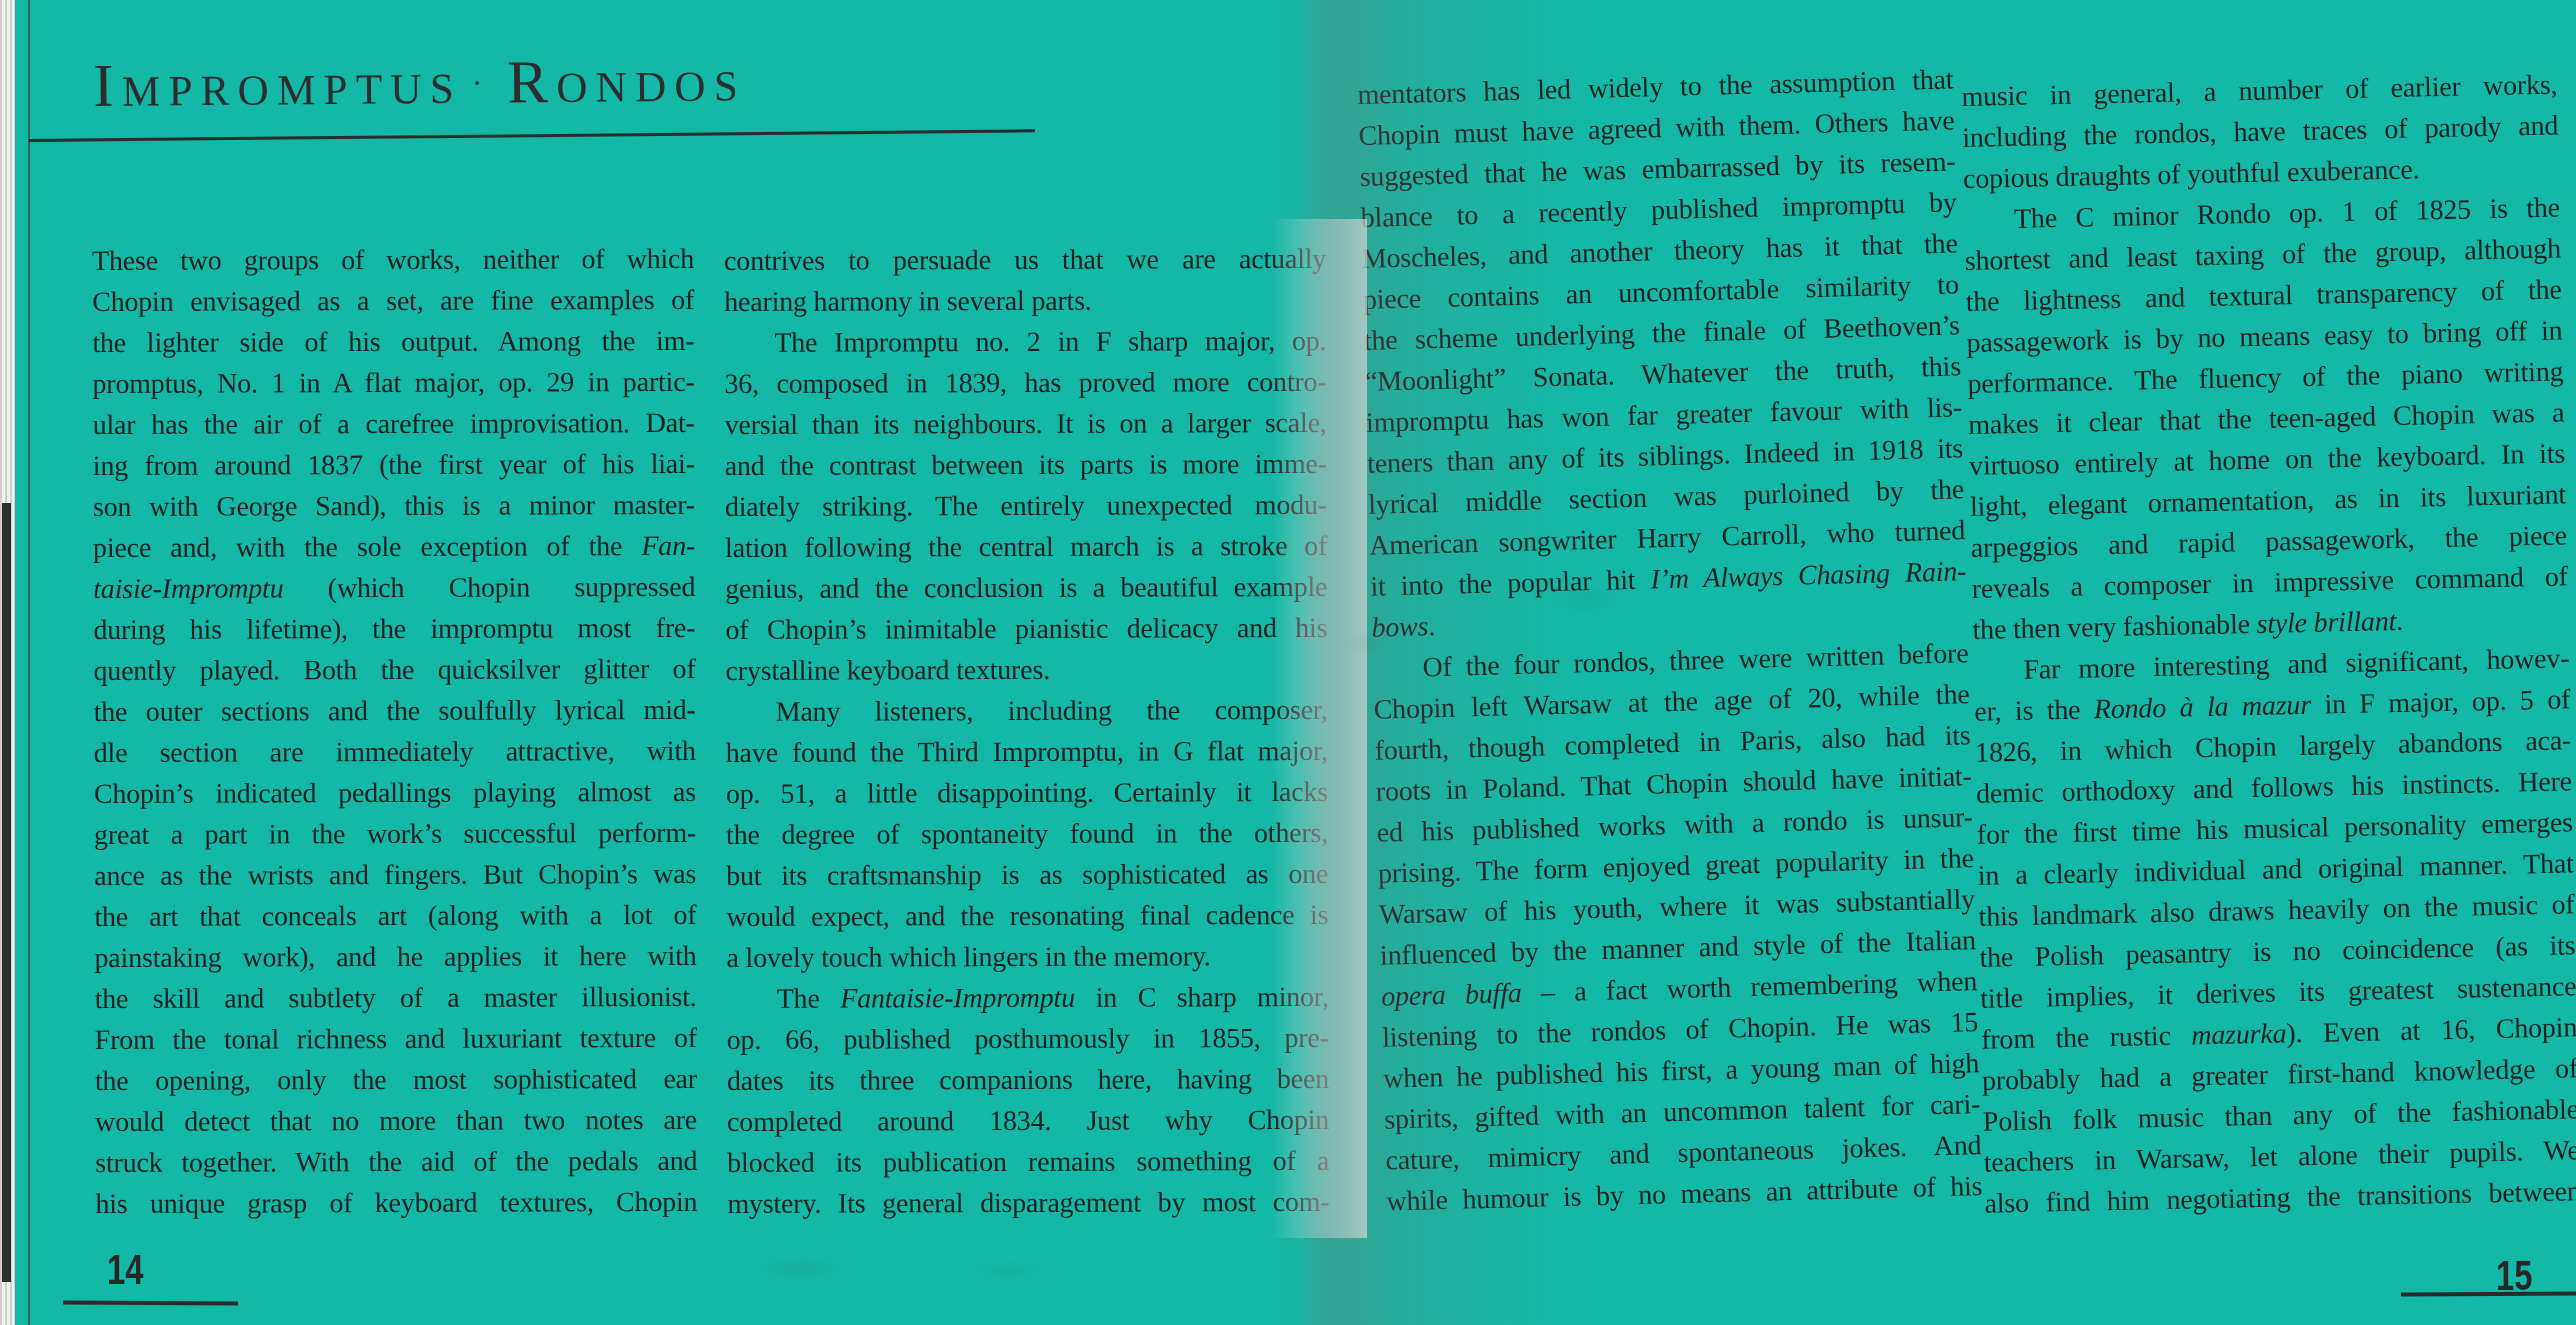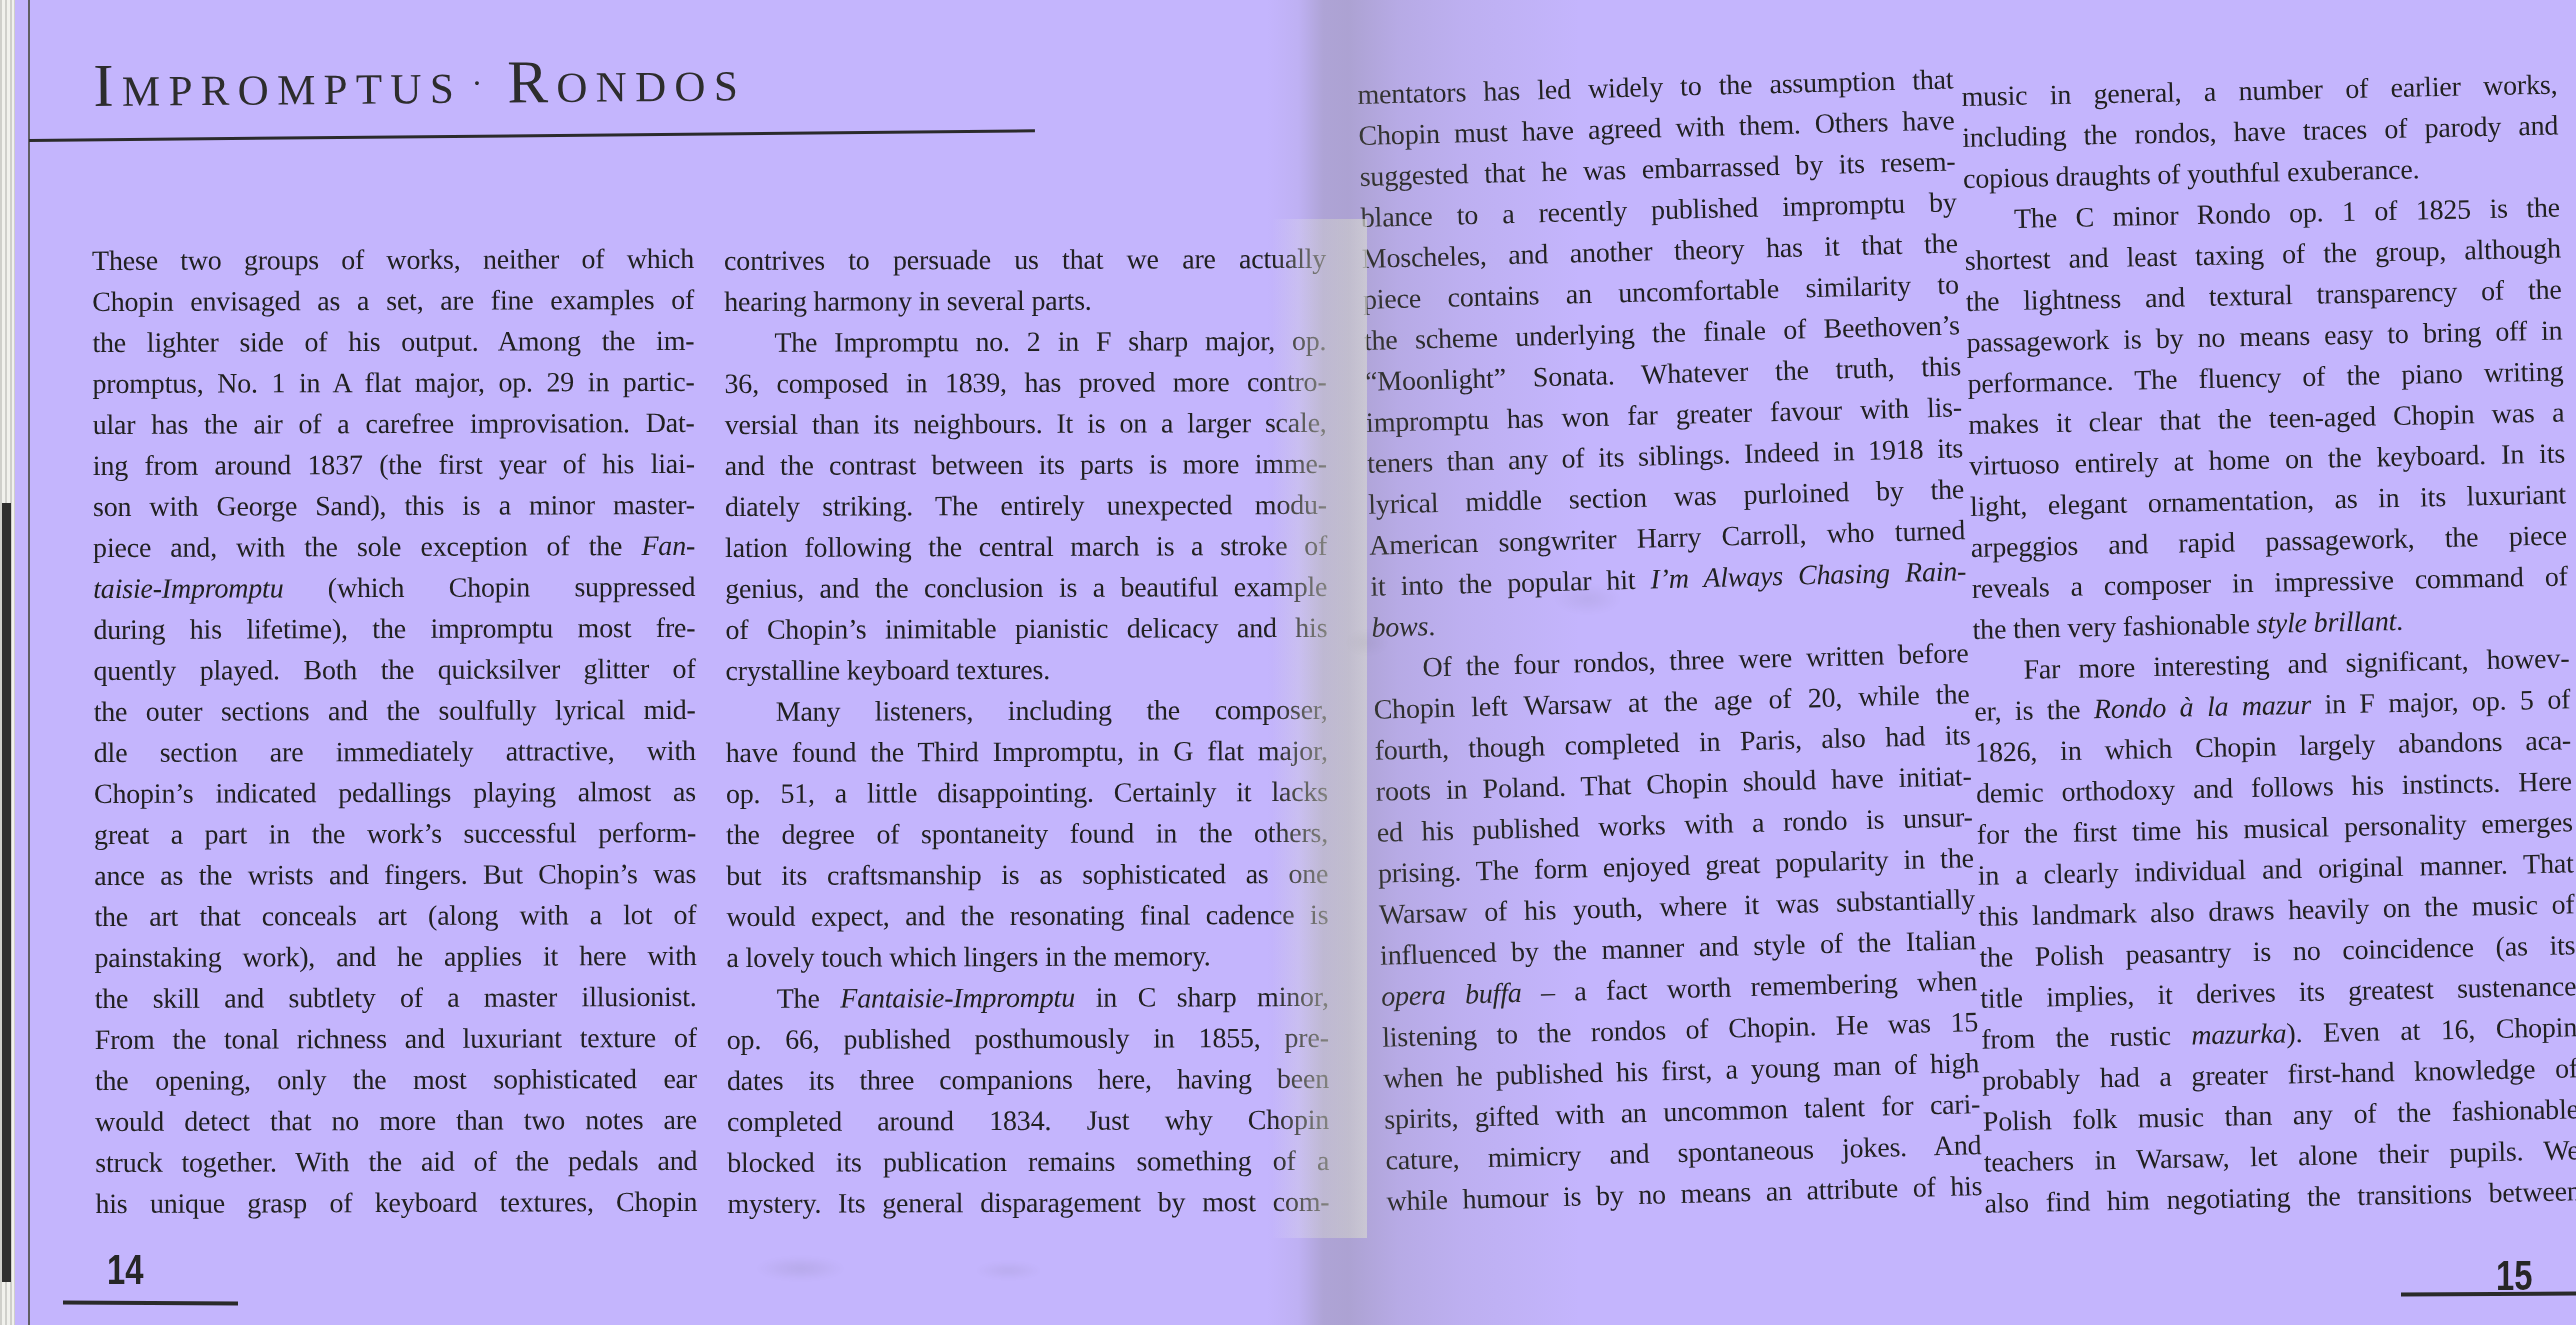--- a/index.html
+++ b/index.html
@@ -1,18 +1,18 @@
 <!DOCTYPE html>
 <html><head>
 <meta charset="utf-8">
 <style>
   html,body{margin:0;padding:0;background:#e9e9e6;}
   .spread{
     position:relative;width:2576px;height:1325px;overflow:hidden;
-    background:#c4b5fd;
+    background:#14b8a6;
     font-family:"Liberation Serif", serif;color:#222222;
   }
   
   .edge-stripes{
     position:absolute;left:0;top:0;width:15.2px;height:1325px;
     background:repeating-linear-gradient(90deg,#cfcfcb 0 1.9px,#f1f1ed 1.9px 4.8px);
   }
   .edge-dark{
     position:absolute;left:1.9px;top:503px;width:9.5px;height:779px;
     background:#2e2e2e;

